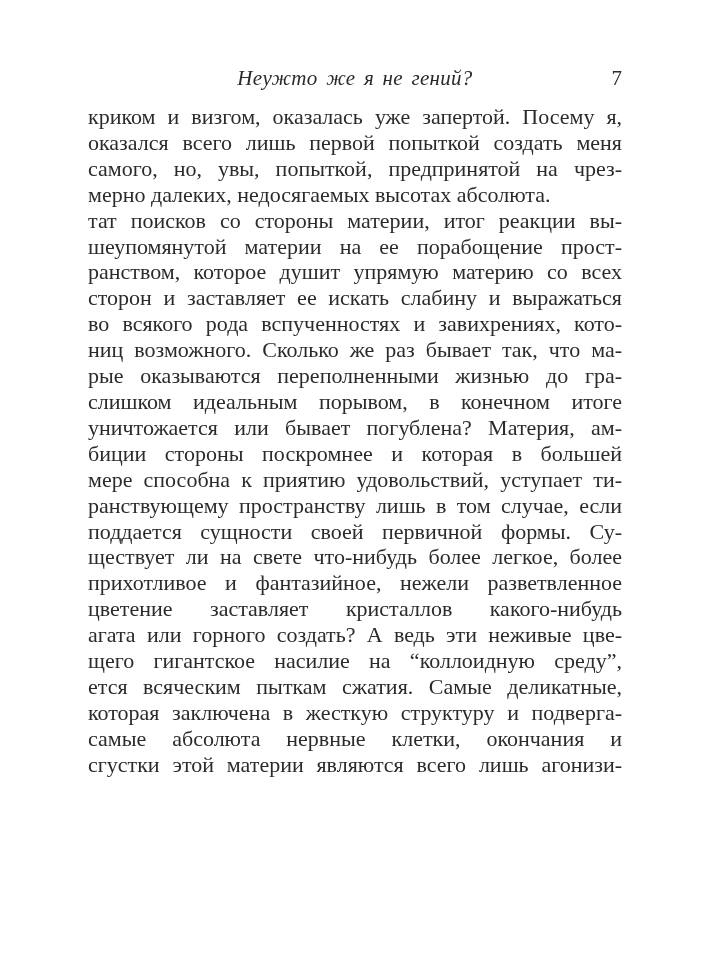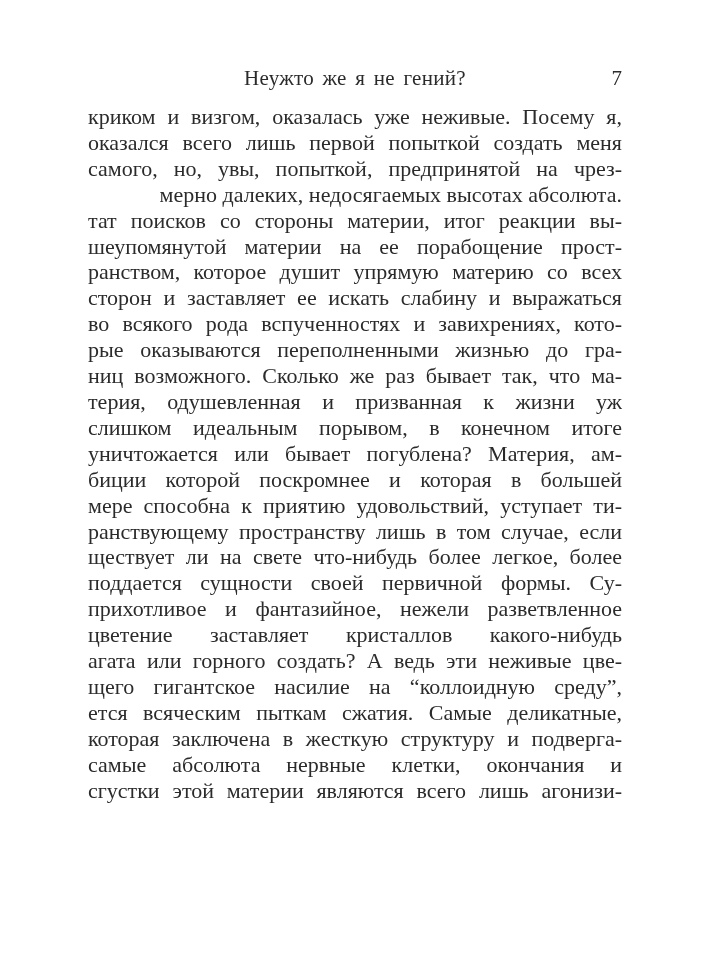--- a/index.html
+++ b/index.html
@@ -21,78 +21,78 @@
     top: 66px;
     left: 88px;
     width: 534px;
     height: 26px;
     font-size: 21px;
     line-height: 24px;
   }
   .running-title {
     display: block;
     text-align: center;
+    font-style: italic;
     word-spacing: 3px;
     letter-spacing: 0.3px;
   }
   .page-number {
     position: absolute;
     top: 0;
     right: 0;
     font-style: normal;
     font-size: 21px;
   }
   .body-text {
     position: absolute;
     top: 104px;
     left: 88px;
     width: 534px;
     font-size: 22px;
     line-height: 25.9px;
   }
   .line {
-    text-align: right;
+    text-align: left;
     white-space: normal;
   }
   .line.j {
     text-align: justify;
     text-align-last: justify;
   }
   .line.ind {
     text-indent: 30px;
   }
 </style>
 </head>
 <body>
 
 <div class="page">
   <div class="header">
     <span class="running-title">Неужто же я не гений?</span>
     <span class="page-number">7</span>
   </div>
   <div class="body-text">
-      <div class="line j">криком и визгом, оказалась уже неживые. Посему я,</div>
+      <div class="line j">криком и визгом, оказалась уже запертой. Посему я,</div>
       <div class="line j">оказался всего лишь первой попыткой создать меня</div>
       <div class="line j">самого, но, увы, попыткой, предпринятой на чрез-</div>
       <div class="line">мерно далеких, недосягаемых высотах абсолюта.</div>
       <div class="line j">тат поисков со стороны материи, итог реакции вы-</div>
       <div class="line j">шеупомянутой материи на ее порабощение прост-</div>
       <div class="line j">ранством, которое душит упрямую материю со всех</div>
       <div class="line j">сторон и заставляет ее искать слабину и выражаться</div>
       <div class="line j">во всякого рода вспученностях и завихрениях, кото-</div>
+      <div class="line j">ниц возможного. Сколько же раз бывает так, что ма-</div>
       <div class="line j">рые оказываются переполненными жизнью до гра-</div>
-      <div class="line j">ниц возможного. Сколько же раз бывает так, что ма-</div>
-      <div class="line j">терия, одушевленная и призванная к жизни уж</div>
       <div class="line j">слишком идеальным порывом, в конечном итоге</div>
       <div class="line j">уничтожается или бывает погублена? Материя, ам-</div>
-      <div class="line j">биции которой поскромнее и которая в большей</div>
+      <div class="line j">биции стороны поскромнее и которая в большей</div>
       <div class="line j">мере способна к приятию удовольствий, уступает ти-</div>
       <div class="line j">ранствующему пространству лишь в том случае, если</div>
+      <div class="line j">поддается сущности своей первичной формы. Су-</div>
       <div class="line j">ществует ли на свете что-нибудь более легкое, более</div>
-      <div class="line j">поддается сущности своей первичной формы. Су-</div>
       <div class="line j">прихотливое и фантазийное, нежели разветвленное</div>
       <div class="line j">цветение заставляет кристаллов какого-нибудь</div>
       <div class="line j">агата или горного создать? А ведь эти неживые цве-</div>
       <div class="line j">щего гигантское насилие на “коллоидную среду”,</div>
       <div class="line j">ется всяческим пыткам сжатия. Самые деликатные,</div>
       <div class="line j">которая заключена в жесткую структуру и подверга-</div>
       <div class="line j">самые абсолюта нервные клетки, окончания и</div>
       <div class="line j">сгустки этой материи являются всего лишь агонизи-</div>
     </div>
 </div>

